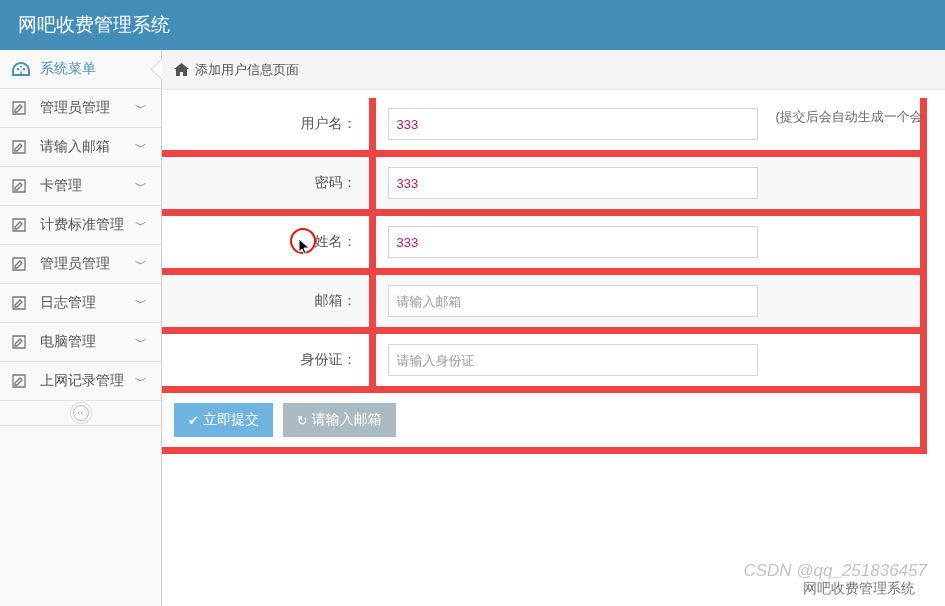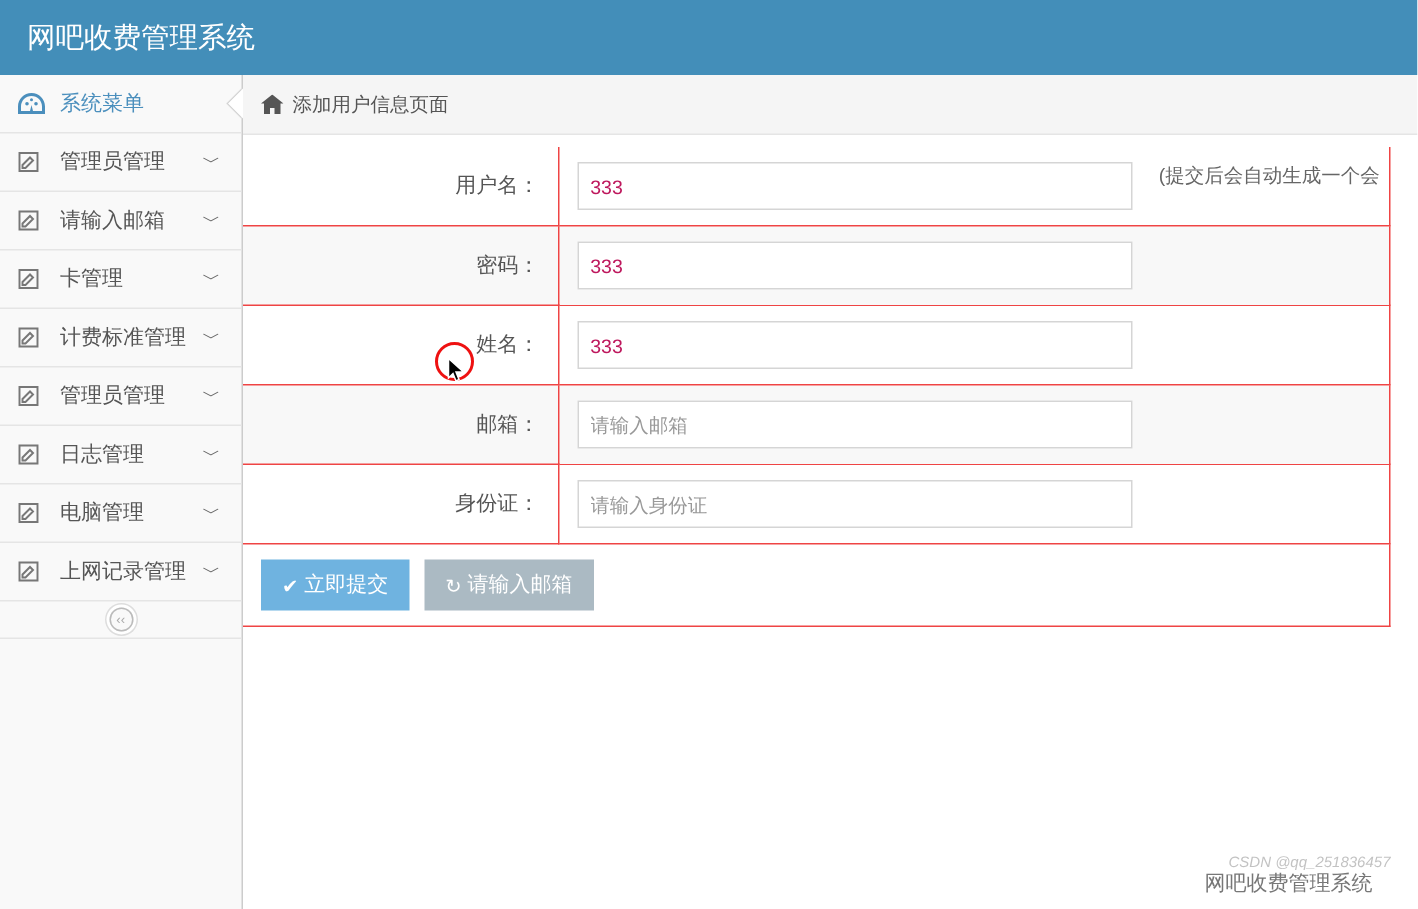--- a/index.html
+++ b/index.html
@@ -13,37 +13,37 @@
 .menu-item .label{flex:1;font-size:14px;}
 .menu-item .chev{font-size:12px;color:#666;}
 .menu-item.active .pointer{position:absolute;right:-1px;top:50%;transform:translateY(-50%);width:0;height:0;border-top:10px solid transparent;border-bottom:10px solid transparent;border-right:10px solid #fff;filter:drop-shadow(-1px 0 0 #ccc);}
 .collapse-btn{height:25px;display:flex;align-items:center;justify-content:center;border-bottom:1px solid #e5e5e5;}
 .collapse-btn .circ{width:16px;height:16px;border:1px double #bbb;border-radius:50%;display:flex;align-items:center;justify-content:center;font-size:9px;color:#aaa;box-shadow:0 0 0 2px #fff,0 0 0 3px #ddd;}
 .main{flex:1;display:flex;flex-direction:column;min-width:0;}
 .breadcrumb{height:40px;background:#f5f5f5;border-bottom:1px solid #e5e5e5;display:flex;align-items:center;padding-left:12px;color:#555;font-size:13px;}
 .breadcrumb .home{margin-right:6px;font-size:15px;color:#555;}
 .content{padding:8px 18px 0 0;flex:1;overflow:auto;}
 table.form{width:100%;border-collapse:collapse;}
-table.form td{border:1px solid #ef4444;padding:10px 12px;vertical-align:middle;}
+table.form td{border:7px solid #ef4444;padding:10px 12px;vertical-align:middle;}
 table.form td.lbl{width:210px;text-align:right;color:#555;background:#fff;}
 table.form tr:nth-child(even) td.lbl{background:#f8f8f8;}
 table.form tr:nth-child(even) td.val{background:#f8f8f8;}
 table.form td.lbl.first,table.form td.val.first{border-top:none;}
 table.form td{border-left:none;}
 table.form td.val{position:relative;}
 .input{width:370px;height:32px;border:1px solid #d5d5d5;padding:0 8px;font-size:13px;color:#be185d;font-family:inherit;}
 .input::placeholder{color:#999;}
 .hint{position:absolute;left:400px;top:10px;color:#666;font-size:13px;white-space:nowrap;}
 .btnrow td{text-align:left;padding-left:222px;border-left:none;border-right:none;border-bottom:none;}
 .btn{display:inline-flex;align-items:center;height:34px;padding:0 14px;color:#fff;border:none;font-size:14px;cursor:pointer;margin-right:6px;font-family:inherit;}
 .btn.primary{background:#6FB3E0;}
 .btn.gray{background:#ABBAC3;}
 .btn .bi{margin-right:4px;font-size:13px;}
 .footer{position:absolute;bottom:8px;right:30px;color:#777;font-size:14px;}
-.watermark{position:absolute;bottom:25px;right:18px;color:rgba(120,120,120,0.45);font-size:10px;font-style:italic;pointer-events:none;}
+.watermark{position:absolute;bottom:25px;right:18px;color:rgba(120,120,120,0.45);font-size:17px;font-style:italic;pointer-events:none;}
 .cursor-ring{position:absolute;left:290px;top:228px;width:26px;height:26px;border:2.5px solid #e11;border-radius:50%;pointer-events:none;}
 .cursor-arrow{position:absolute;left:298px;top:238px;pointer-events:none;}
 svg{display:block;}
 </style>
 </head>
 <body>
 
 <div class="header">
   <span>网吧收费管理系统</span>
 </div>

